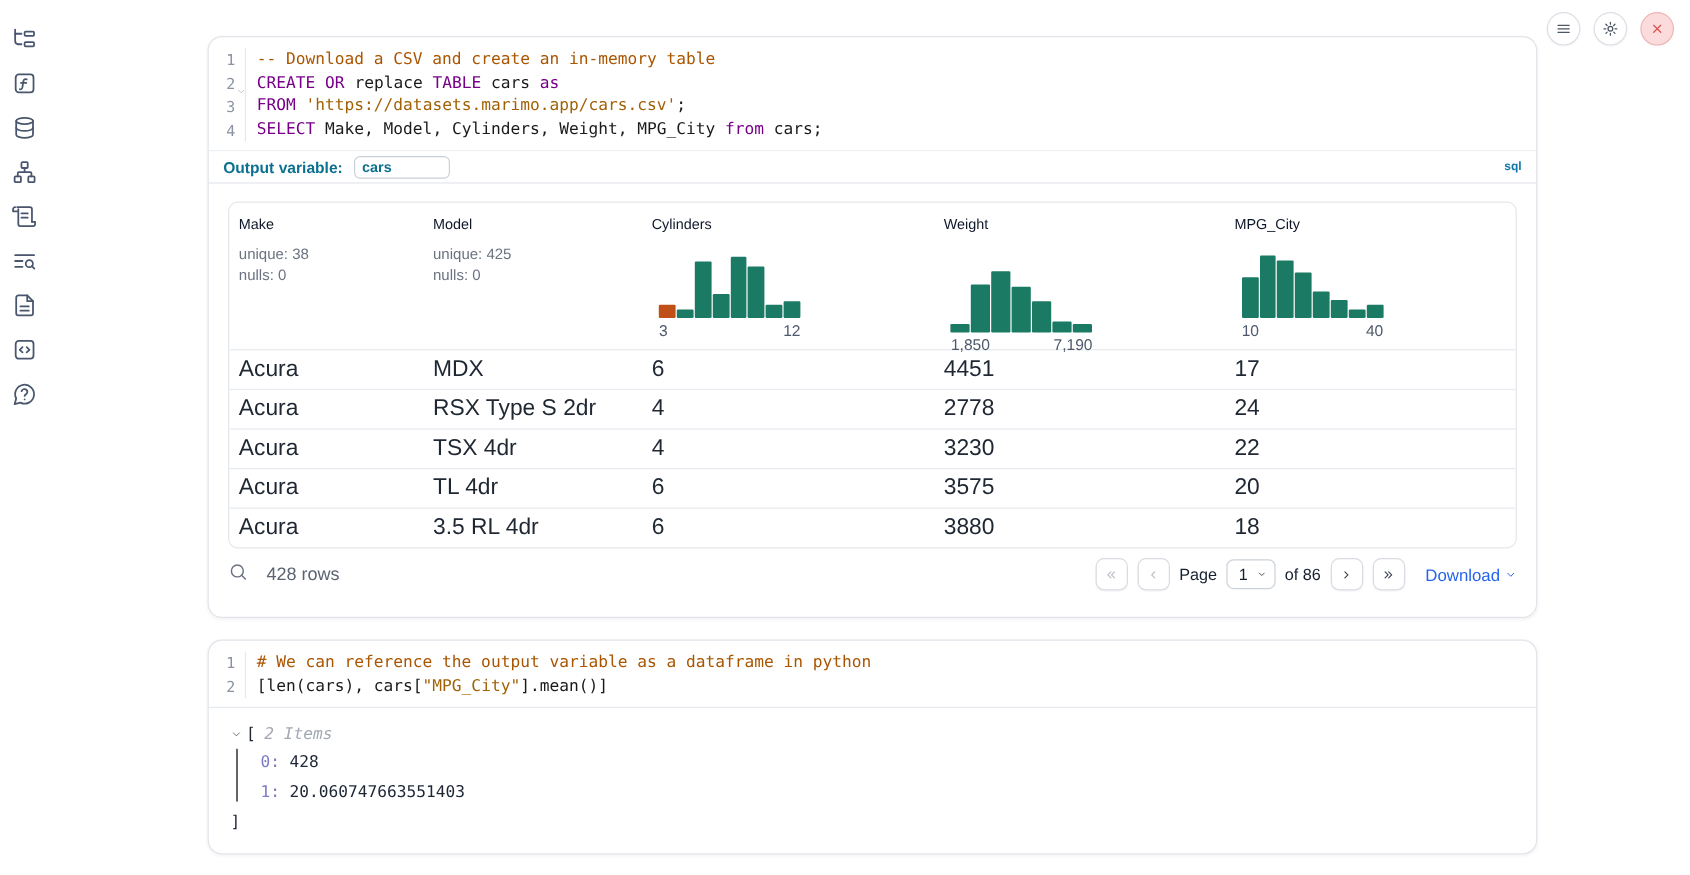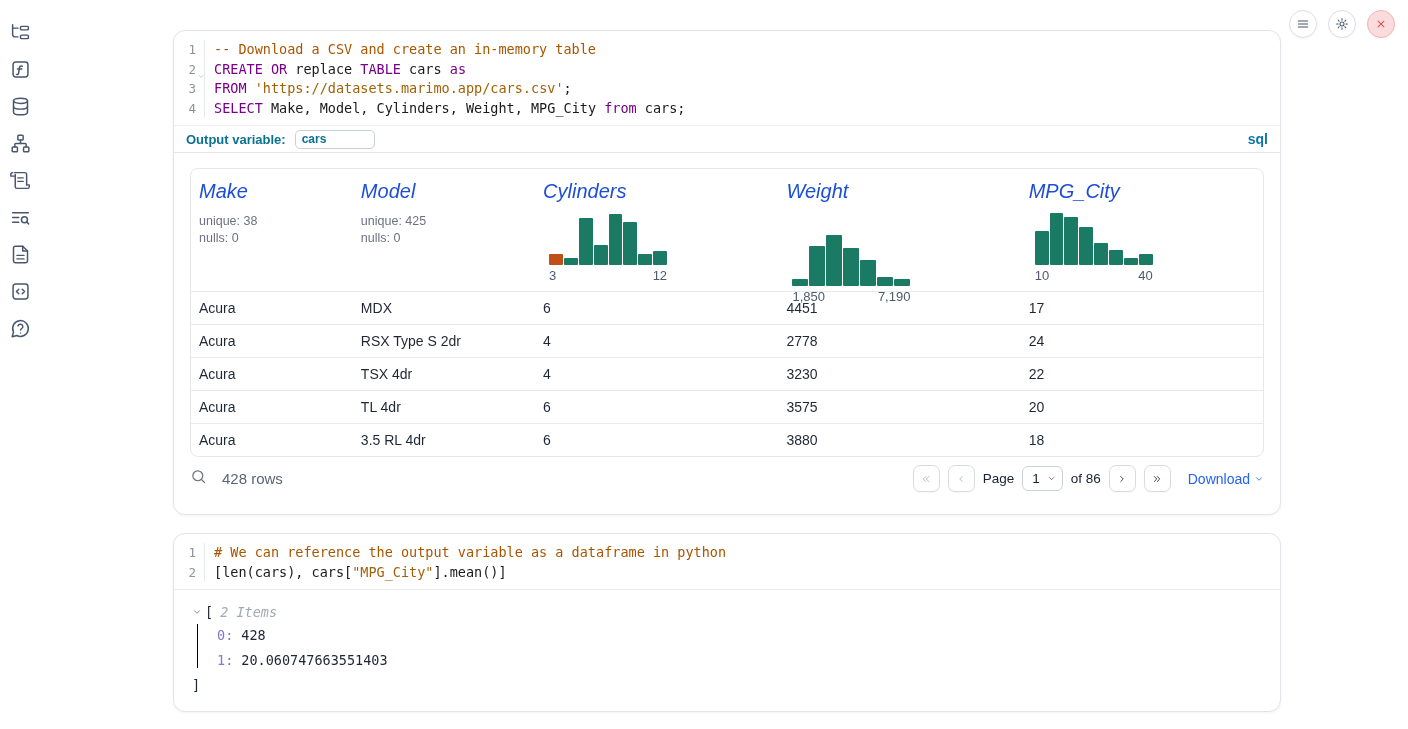--- a/index.html
+++ b/index.html
@@ -28,34 +28,34 @@
   .gutter { flex:0 0 31px; text-align:right; padding-right:8px; border-right:1px solid #e5e8ec; color:#8b93a0; font-size:12.5px; position:relative; }
   .fold { position:absolute; right:-1px; top:6px; }
   .fold svg { width:8px; height:8px; stroke:#9aa1ab; fill:none; stroke-width:1.6; }
   .code-text { padding-left:9px; white-space:pre; }
   .tok-com { color:#aa5500; } .tok-kw { color:#770088; } .tok-str { color:#a16207;margin-top:32px; } .tok-pl { color:#1a1a1a; }
 
   
   .outvar-row { height:28px; display:flex; align-items:center; padding:0 12px; border-top:1px solid #eef1f4; border-bottom:1px solid #e3e7ec; }
   .outvar-label { font-size:13px; font-weight:bold; color:#0c7191; }
   .outvar-input { margin-left:9px; width:80px; height:19px; border:1px solid #c9d0d8; border-radius:5px; padding:0 6px; font-size:12px; font-weight:bold; color:#0c7191; font-family:"Liberation Sans",sans-serif; outline:none; }
-  .lang-badge { margin-left:auto; font-size:14px; font-weight:bold; color:#0f76a8; }
+  .lang-badge { margin-left:auto; font-size:10px; font-weight:bold; color:#0f76a8; }
 
   
   .table-wrap { margin:15px 16px 0; border:1px solid #e4e7ec; border-radius:8px; overflow:hidden; }
   .thead { display:flex; height:122px; }
   .th { padding:11px 8px 8px; display:flex; flex-direction:column; }
-  .col-name { font-size:20px; color:#1d4ed8;font-style:italic; }
+  .col-name { font-size:12px; color:#0f172a; }
   .col-stats { margin-top:10px; font-size:12.5px; color:#6b7280; line-height:17px; }
   .hist { margin-top:auto; width:118px; margin-left:6px; }
   .hist-bars { display:flex; align-items:flex-end; gap:1px; height:55px; }
   .hist-bar { flex:1; border-radius:1px; }
   .hist-labels { display:flex; justify-content:space-between; font-size:13px; color:#4e5a6b; margin-top:3px; }
   .tr { display:flex; border-top:1px solid #e7eaee; height:33px; align-items:center; cursor:default; }
-  .td { padding:0 8px; font-size:14px; color:#1f2733; white-space:nowrap; overflow:hidden; }
+  .td { padding:0 8px; font-size:19px; color:#1f2733; white-space:nowrap; overflow:hidden; }
 
   
   .table-footer { display:flex; align-items:center; margin:0 16px; height:43px; }
   .search-ic svg { width:17px; height:17px; stroke:#6b7280; fill:none; stroke-width:1.7; stroke-linecap:round; }
   .rowcount { margin-left:15px; font-size:15px; color:#5b6472; }
   .pager { margin-left:auto; display:flex; align-items:center; gap:8px; }
   .pg-btn { width:27px; height:27px; border:1px solid #d8dce2; border-radius:7px; background:#fff; display:flex; align-items:center; justify-content:center; cursor:pointer; box-shadow:0 1px 1px rgba(0,0,0,.03); }
   .pg-btn svg { width:12px; height:12px; fill:none; stroke-width:2; stroke-linecap:round; stroke-linejoin:round; }
   .pg-btn.muted svg { stroke:#b7bdc6; } .pg-btn.dark svg { stroke:#3f4654; }
   .page-label, .of-label { font-size:13.5px; color:#16202e; }

